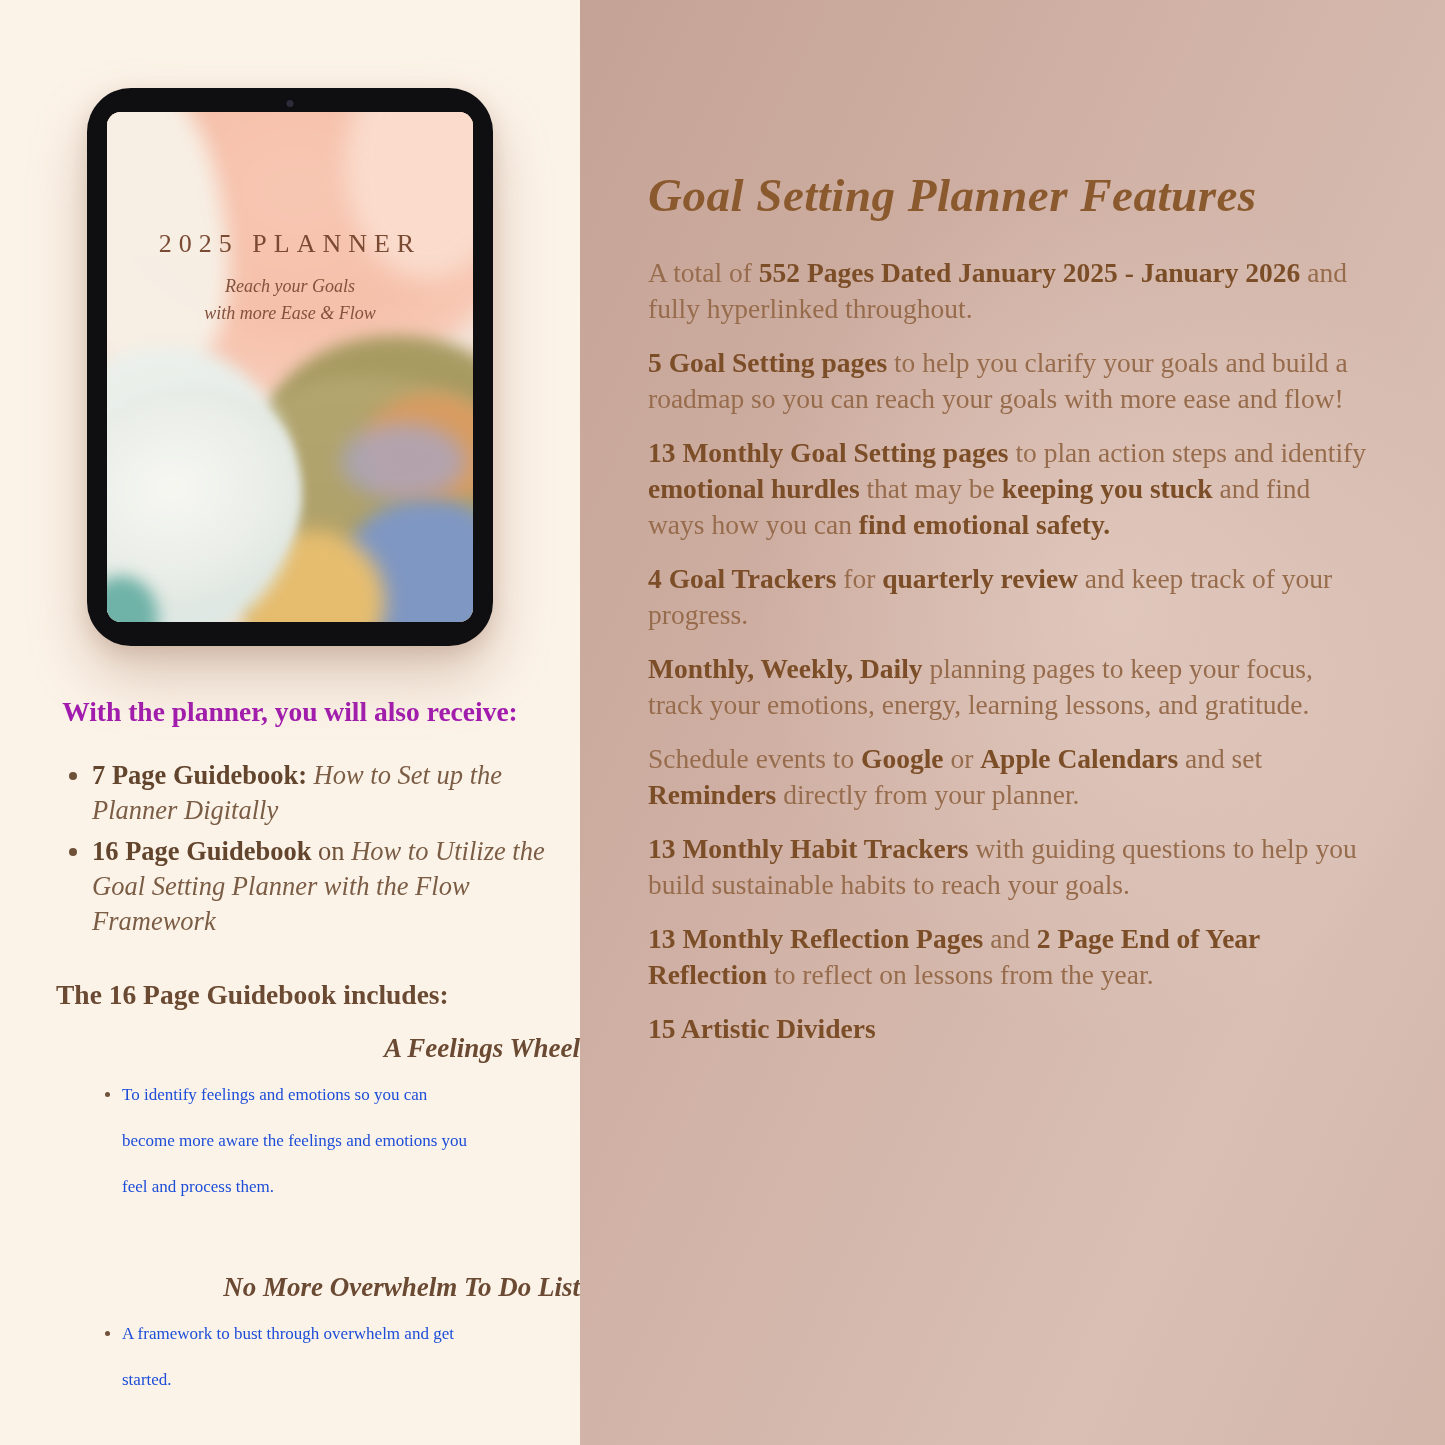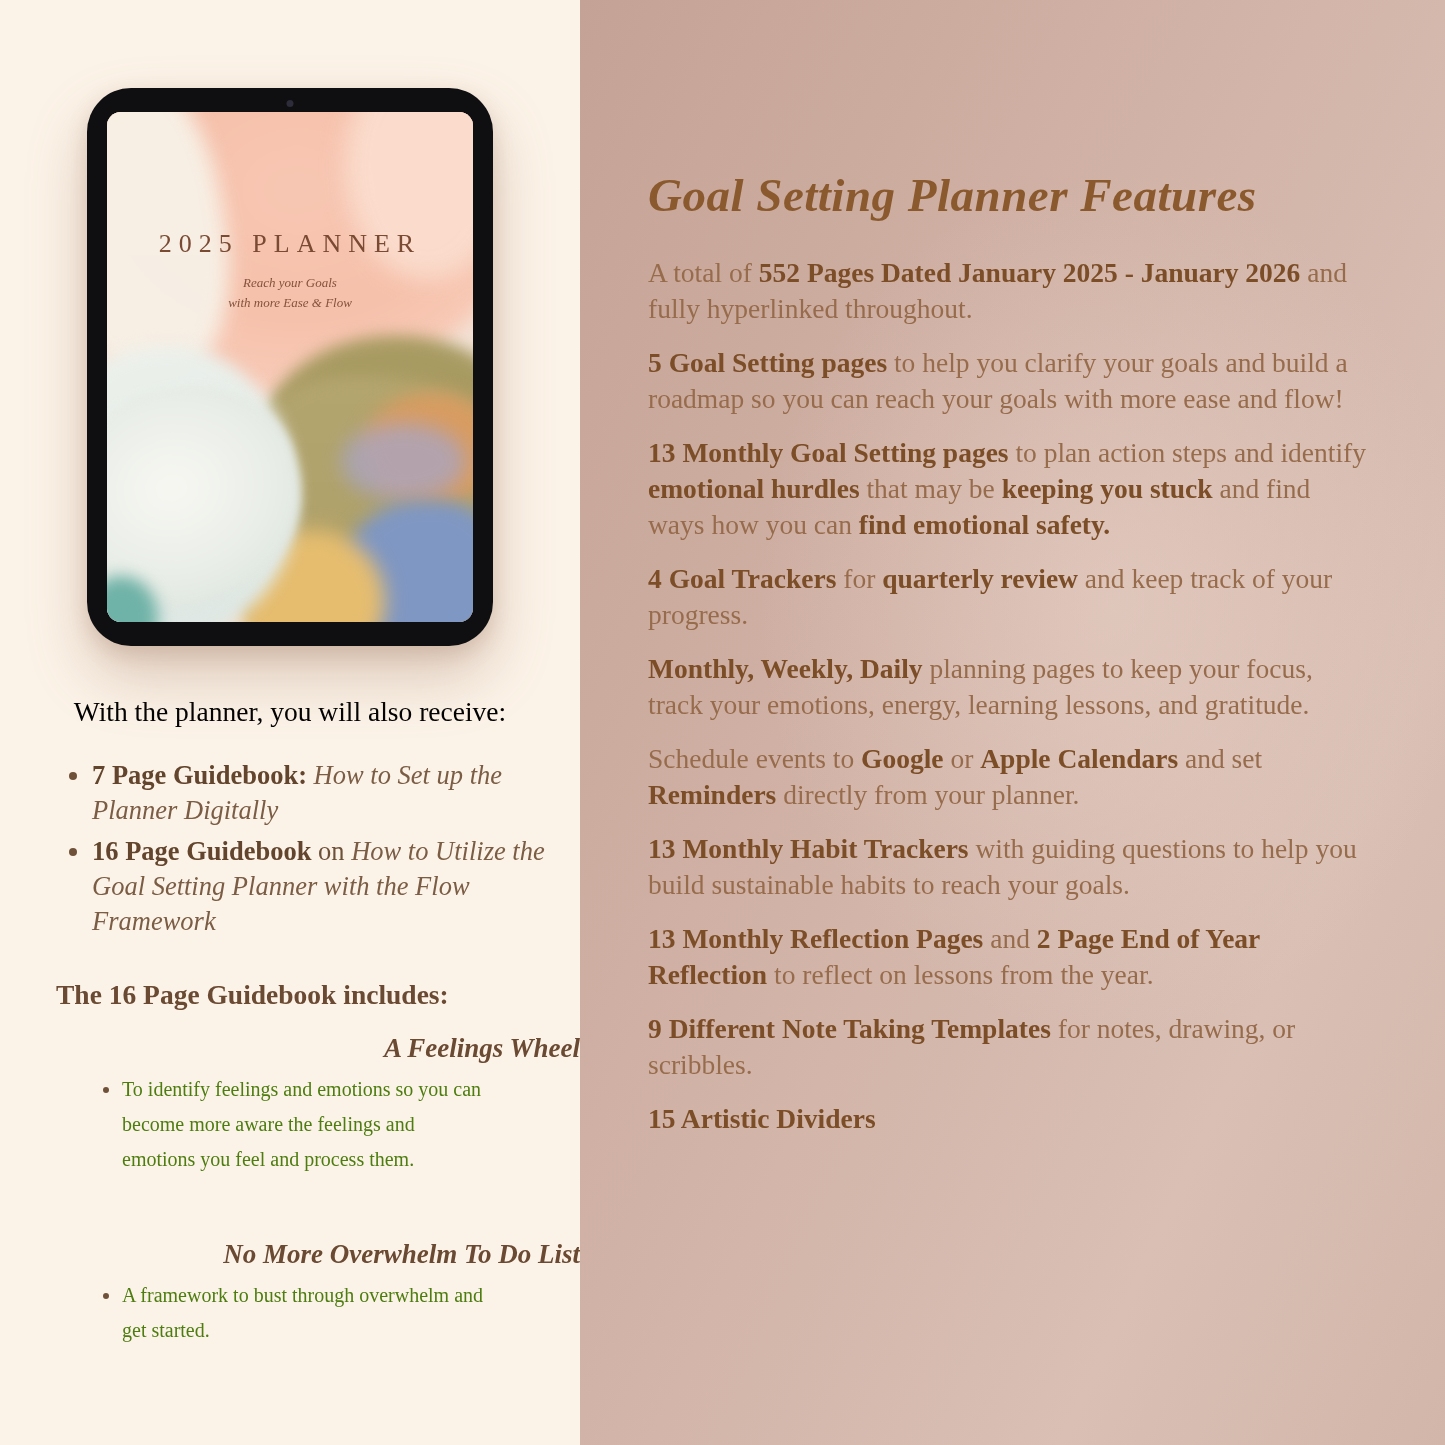--- a/index.html
+++ b/index.html
@@ -33,31 +33,31 @@
   .b-yellow{left:36%;bottom:-10%;width:40%;height:28%;filter:blur(10px);background:#e6bd6f;border-radius:50%;}
   .b-mint{left:-18%;top:46%;width:70%;height:58%;filter:blur(8px);
           background:linear-gradient(160deg,#edf1ec,#dce6e2);
           border-radius:50% 50% 55% 45%/45% 55% 50% 50%;}
   .b-whitestroke{left:-10%;top:54%;width:63%;height:43%;filter:blur(5px);
           background:radial-gradient(60% 55% at 45% 45%,#f7f7f2 0%,#eaeee8 70%,#e0e7e1 100%);
           border-radius:48% 52% 55% 45%/55% 45% 52% 48%;transform:rotate(-12deg);}
   .b-teal{left:-6%;bottom:-7%;width:20%;height:16%;filter:blur(8px);background:#6fb2a7;border-radius:50%;}
   .cover-text{position:absolute;top:23%;left:0;right:0;text-align:center;z-index:10;}
   .cover-title{font-size:26px;letter-spacing:7px;color:#7a4a33;font-weight:500;}
-  .cover-sub{font-size:13px;font-style:italic;color:#84523c;line-height:1.5;margin-top:14px;}
+  .cover-sub{font-size:18px;font-style:italic;color:#84523c;line-height:1.5;margin-top:14px;}
 
-  .receive-heading{font-size:27.5px;font-weight:400;color:#000000;text-align:center;margin-top:50px;}
+  .receive-heading{font-size:27.5px;font-weight:700;color:#a21caf;text-align:center;margin-top:50px;}
   .receive-list{margin:30px 30px 0 66px;padding-left:26px;color:#6f5139;font-size:26.5px;line-height:35px;}
   .receive-list li{margin-bottom:6px;}
   .receive-list li::marker,.sub-list li::marker{color:#6f5139;}
   .left .b{font-weight:700;color:#63452e;}
   .left .i{font-style:italic;color:#7b5d45;}
   .guidebook-heading{font-size:27.5px;font-weight:700;color:#6b4a33;margin:40px 0 0 56px;}
   .sub-title{font-size:27px;font-weight:700;font-style:italic;color:#6b4a33;margin:22px 0 0 86px;text-align:right;}
-  .sub-list{margin:8px 96px 0 96px;padding-left:26px;font-size:20px;line-height:35px;color:#4d7c0f;}
+  .sub-list{margin:8px 96px 0 96px;padding-left:26px;font-size:17px;line-height:46px;color:#1d4ed8;}
   .section-2{margin-top:62px;}
 
   
   .right{flex:1;box-sizing:border-box;padding:168px 76px 0 68px;
          background:
            radial-gradient(55% 40% at 62% 42%,rgba(235,214,204,.5),rgba(235,214,204,0) 75%),
            linear-gradient(115deg,#c5a296 0%,#d0b0a4 35%,#d9bfb4 75%,#d3b6aa 100%);}
   .features-heading{font-size:47px;font-weight:700;font-style:italic;color:#8a5a2e;margin:0;letter-spacing:.5px;}
   .features p{font-size:27.5px;line-height:36px;color:#976c4c;margin:18px 0 0 0;max-width:748px;}
   .features p:first-of-type{margin-top:33px;}
@@ -125,17 +125,16 @@
   <div class="right features">
     <h1 class="features-heading">Goal Setting Planner Features</h1>
     <p><span>A total of </span><span class="b">552 Pages Dated January 2025 - January 2026</span><span> and fully hyperlinked throughout.</span></p>
     <p><span class="b">5 Goal Setting pages</span><span> to help you clarify your goals and build a roadmap so you can reach your goals with more ease and flow!</span></p>
     <p><span class="b">13 Monthly Goal Setting pages</span><span> to plan action steps and identify </span><span class="b">emotional hurdles</span><span> that may be </span><span class="b">keeping you stuck</span><span> and find ways how you can </span><span class="b">find emotional safety.</span></p>
     <p><span class="b">4 Goal Trackers</span><span> for </span><span class="b">quarterly review</span><span> and keep track of your progress.</span></p>
     <p><span class="b">Monthly, Weekly, Daily</span><span> planning pages to keep your focus, track your emotions, energy, learning lessons, and gratitude.</span></p>
     <p><span>Schedule events to </span><span class="b">Google</span><span> or </span><span class="b">Apple Calendars</span><span> and set </span><span class="b">Reminders</span><span> directly from your planner.</span></p>
     <p><span class="b">13 Monthly Habit Trackers</span><span> with guiding questions to help you build sustainable habits to reach your goals.</span></p>
     <p><span class="b">13 Monthly Reflection Pages</span><span> and </span><span class="b">2 Page End of Year Reflection</span><span> to reflect on lessons from the year.</span></p>
-    <p><span class="b">9 Different Note Taking Templates</span><span> for notes, drawing, or scribbles.</span></p>
     <p><span class="b">15 Artistic Dividers</span></p>
   </div>
 
 </div>
 
 </body></html>

